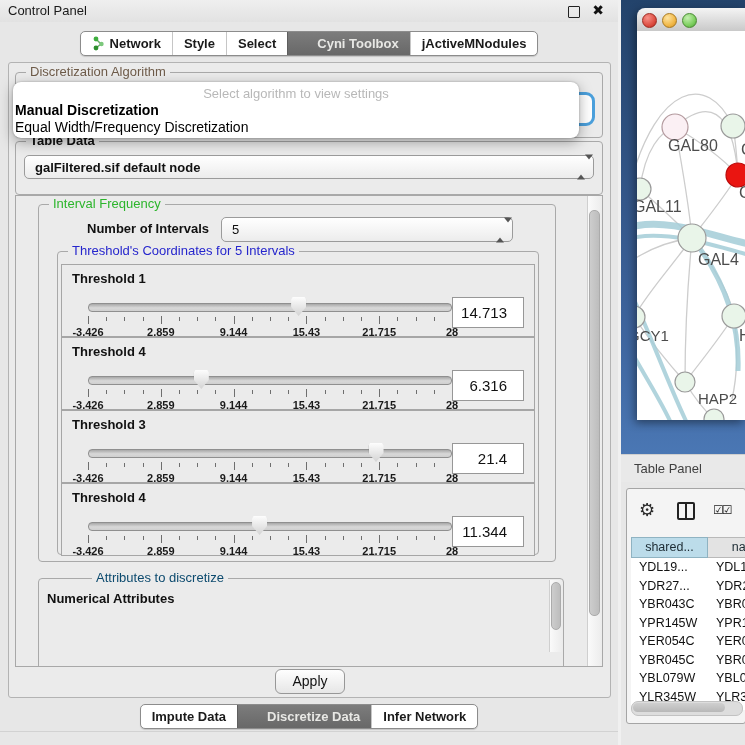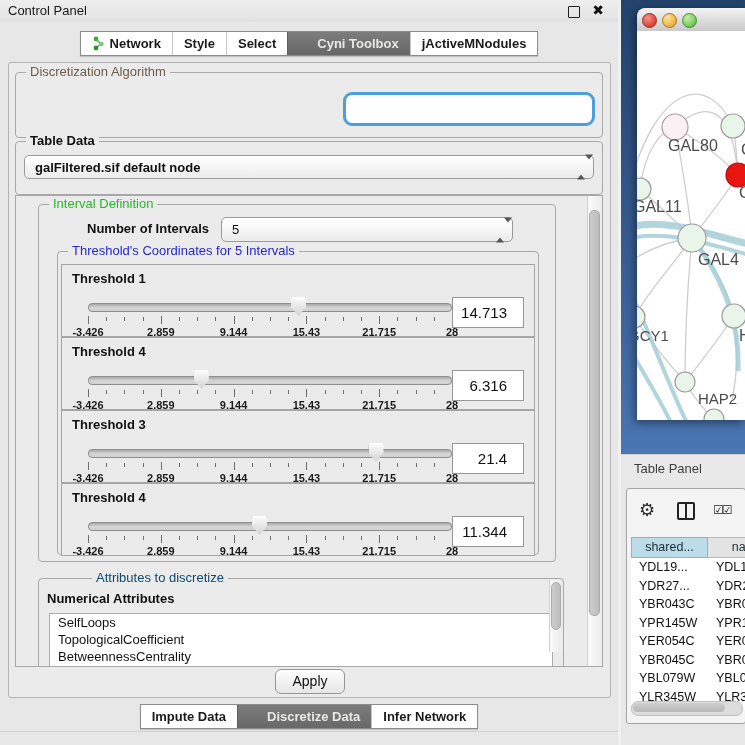--- a/index.html
+++ b/index.html
@@ -8,21 +8,21 @@
   .abs{position:absolute;}
 
   
   #control-panel{left:0;top:0;width:618px;height:745px;background:#e7e7e7;border-right:1px solid #b0b0b0;}
   #titlebar{left:0;top:0;width:618px;height:22px;background:linear-gradient(#efefef,#e2e2e2);}
   #win-title{left:8px;top:3px;font-size:13px;color:#1a1a1a;}
   #float-icon{right:38px;top:6px;width:10px;height:10px;border:1.5px solid #222;border-radius:1px;}
   #close-icon{right:14px;top:2px;font-size:14px;font-weight:bold;color:#111;}
 
   
-  .seg-control{display:inline-flex;border:1px solid #8c8c8c;border-radius:0;background:#fff;
+  .seg-control{display:inline-flex;border:1px solid #8c8c8c;border-radius:5px;background:#fff;
                overflow:hidden;height:23px;box-shadow:0 1px 1px rgba(0,0,0,.15);}
   .seg{padding:0 11px;font-size:13px;font-weight:bold;color:#1a1a1a;display:flex;align-items:center;
        gap:5px;border-left:1px solid #c6c6c6;white-space:nowrap;}
   .seg:first-child{border-left:none;}
   .seg.selected{background:linear-gradient(#7c7c7c,#686868);color:#e8e8e5;border-left-color:#5e5e5e;padding-left:29px;}
   #tabrow{left:0;top:31px;width:618px;text-align:center;}
 
   
   #outer{left:8px;top:62px;width:601px;height:634px;background:#ebebeb;border:1px solid #b3b3b3;border-radius:3px;}
 
@@ -185,35 +185,40 @@
       </div>
     </div>
 
     <div id="outer" class="abs">
 
       <div id="algo-group" class="group">
         <div class="gtitle" id="algo-title">Discretization Algorithm</div>
       </div>
       <div id="algo-combo" class="abs"></div>
 
+      <div id="algo-popup" class="abs">
+        <div id="popup-hint" class="abs">Select algorithm to view settings</div>
+        <div id="popup-opt-0" class="abs popup-opt">Manual Discretization</div>
+        <div id="popup-opt-1" class="abs popup-opt">Equal Width/Frequency Discretization</div>
+      </div>
 
       <div id="td-group" class="group">
         <div class="gtitle">Table Data</div>
         <div id="td-combo" class="combo">
           <span>galFiltered.sif default node</span>
           <span class="spinner"><span class="up"></span><span class="dn"></span></span>
         </div>
       </div>
 
       <div id="settings" class="abs">
         <div id="settings-scroll" class="abs vtrack"></div>
         <div id="settings-thumb" class="abs vthumb"></div>
 
         <div id="interval-group" class="group">
-          <div class="gtitle" id="interval-title">Interval Definition</div>
+          <div class="gtitle" id="interval-title">Interval Frequency</div>
           <div id="noi-label" class="abs">Number of Intervals</div>
           <div id="noi-combo" class="combo">
             <span>5</span>
             <span class="spinner"><span class="up"></span><span class="dn"></span></span>
           </div>
 
           <div id="thr-group" class="group">
             <div class="gtitle" id="thr-title">Threshold's Coordinates for 5 Intervals</div>
             <div>
                 <div class="th-panel" style="top: 12px;">
@@ -372,25 +377,20 @@
     </div>
     <div class="value-box">11.344</div>
   </div>
               </div>
           </div>
         </div>
 
         <div id="attrs-group" class="group">
           <div class="gtitle" id="attrs-title">Attributes to discretize</div>
           <div id="na-label" class="abs">Numerical Attributes</div>
-          <div id="attr-list" class="abs">
-              <div class="attr-item">SelfLoops</div>
-              <div class="attr-item">TopologicalCoefficient</div>
-              <div class="attr-item">BetweennessCentrality</div>
-            </div>
           <div id="attr-scroll" class="abs vtrack"></div>
           <div id="attr-thumb" class="abs vthumb"></div>
         </div>
       </div>
 
       <div id="apply-btn" class="abs">Apply</div>
     </div>
 
     <div id="bottom-tabrow" class="abs">
       <div class="seg-control">

